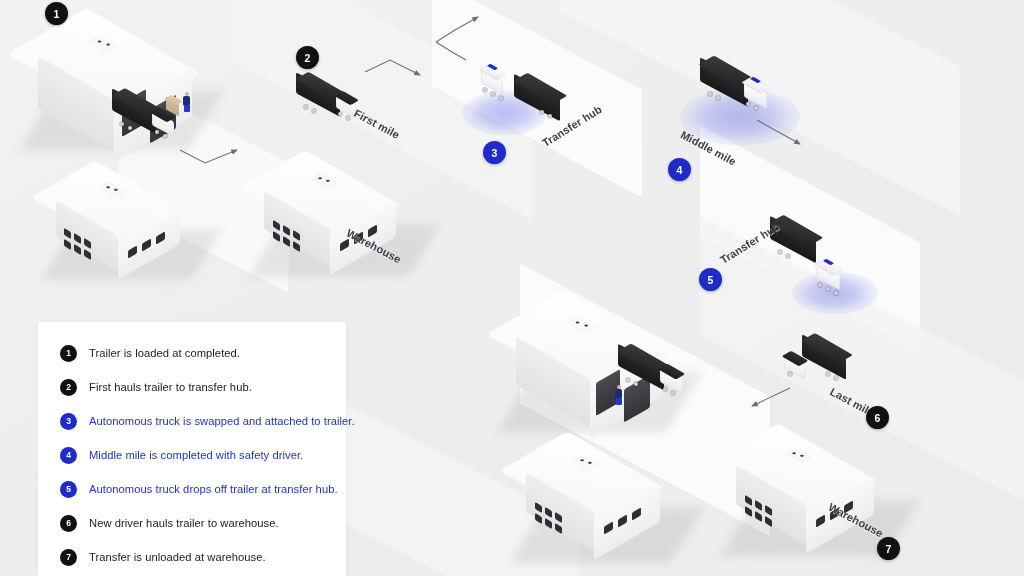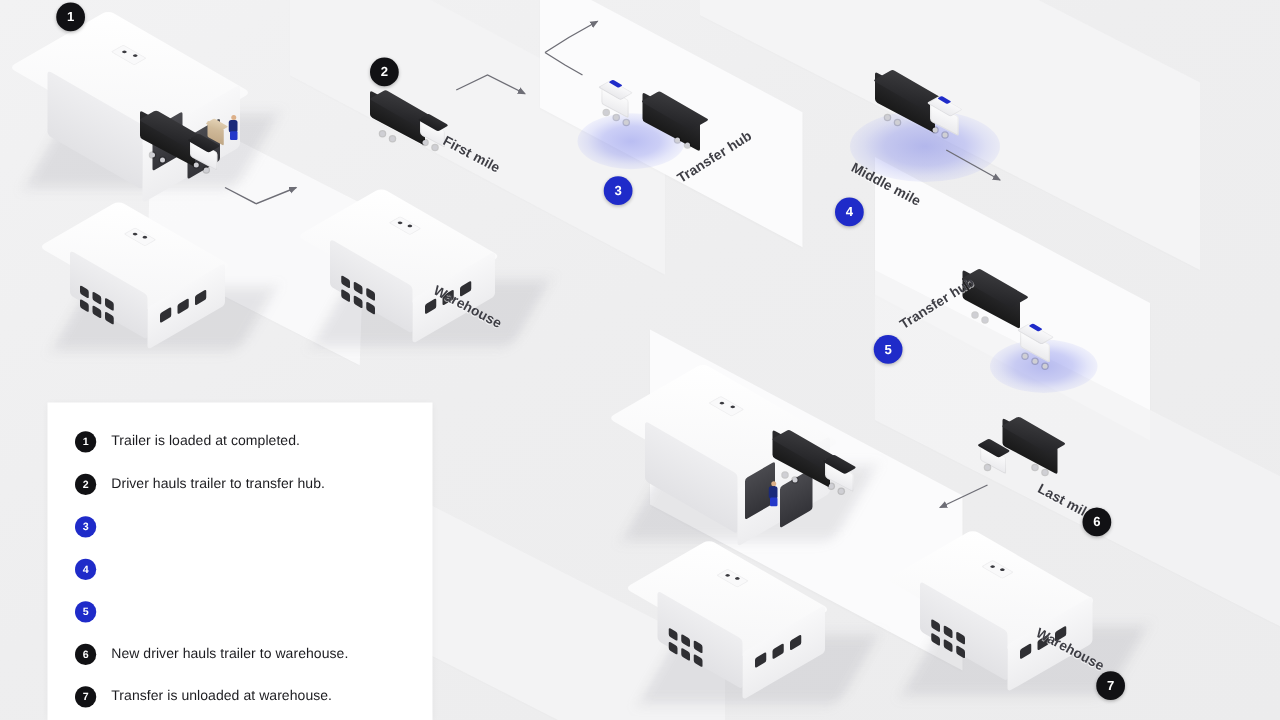--- a/index.html
+++ b/index.html
@@ -437,33 +437,36 @@
 
   <div id="legend">
 
     <div class="legend-row">
       <div class="legend-dot dark">1</div>
       <div class="legend-text">Trailer is loaded at completed.</div>
     </div>
 
     <div class="legend-row">
       <div class="legend-dot dark">2</div>
-      <div class="legend-text">Driver hauls trailer to transfer hub.</div>
+      <div class="legend-text">First hauls trailer to transfer hub.</div>
     </div>
 
     <div class="legend-row">
       <div class="legend-dot blue">3</div>
+      <div class="legend-text blue">Autonomous truck is swapped and attached to trailer.</div>
     </div>
 
     <div class="legend-row">
       <div class="legend-dot blue">4</div>
+      <div class="legend-text blue">Middle mile is completed with safety driver.</div>
     </div>
 
     <div class="legend-row">
       <div class="legend-dot blue">5</div>
+      <div class="legend-text blue">Autonomous truck drops off trailer at transfer hub.</div>
     </div>
 
     <div class="legend-row">
       <div class="legend-dot dark">6</div>
       <div class="legend-text">New driver hauls trailer to warehouse.</div>
     </div>
 
     <div class="legend-row">
       <div class="legend-dot dark">7</div>
       <div class="legend-text">Transfer is unloaded at warehouse.</div>

